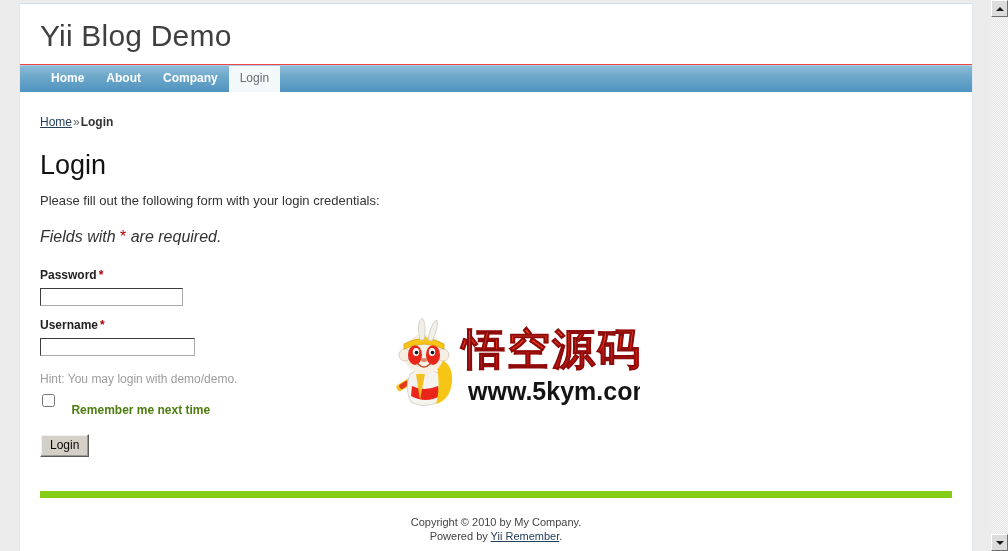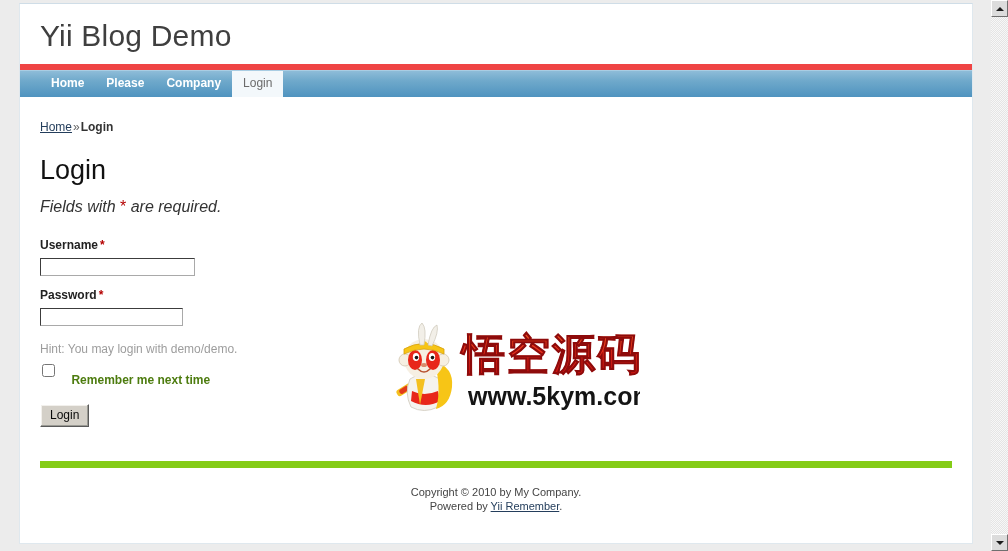--- a/index.html
+++ b/index.html
@@ -33,21 +33,21 @@
     border: 1px solid #dfe8ee;
     border-top: 1px solid #cfdde7;
     box-sizing: border-box;
     min-height: 541px;
   }
 
   
   #header {
     background: #ffffff;
     padding: 16px 0 12px 20px;
-    border-bottom: 6px solid #ef4444;
+    border-bottom: 1px solid #ef4444;
   }
   #logo {
     font-size: 30px;
     color: #3f3f3f;
     font-weight: normal;
     letter-spacing: 0.2px;
     line-height: 1.05;
     font-family: "Liberation Sans", sans-serif;
   }
 
@@ -284,53 +284,54 @@
     <div id="header">
       <div id="logo">Yii Blog Demo</div>
     </div>
 
     <div id="mainmenu">
       <ul>
         <li>
             <a href="#">Home</a>
           </li>
         <li>
-            <a href="#">Please</a>
+            <a href="#">About</a>
           </li>
         <li>
             <a href="#">Company</a>
           </li>
         <li class="active">
             <a href="#">Login</a>
           </li>
         <li class="clear"></li>
       </ul>
     </div>
 
     <div id="contentwrap">
 
       <div id="breadcrumbs">
         <a href="#">Home</a><span class="sep">»</span><span>Login</span>
       </div>
 
       <h1 class="page-title">Login</h1>
 
+      <p class="intro">Please fill out the following form with your login credentials:</p>
 
       <p class="note"><span>Fields with </span><span class="required-star">*</span><span> are required.</span></p>
 
       <form class="form">
+
+        <div class="row">
+          <label for="password-input"><span>Password</span><span class="required-star">*</span></label>
+          <input id="password-input" class="text" type="password" value="" style="">
+        </div>
 
         <div class="row">
           <label for="username-input"><span>Username</span><span class="required-star">*</span></label>
           <input id="username-input" class="text" type="text" value="" style="">
-        </div>
-
-        <div class="row">
-          <label for="password-input"><span>Password</span><span class="required-star">*</span></label>
-          <input id="password-input" class="text" type="password" value="" style="">
         </div>
 
         <p class="hint">Hint: You may login with demo/demo.</p>
 
         <div class="row rememberMe">
           <input id="rememberMe" class="checkbox" type="checkbox" style="">
           <label for="rememberMe">Remember me next time</label>
         </div>
 
         <div class="buttons">

